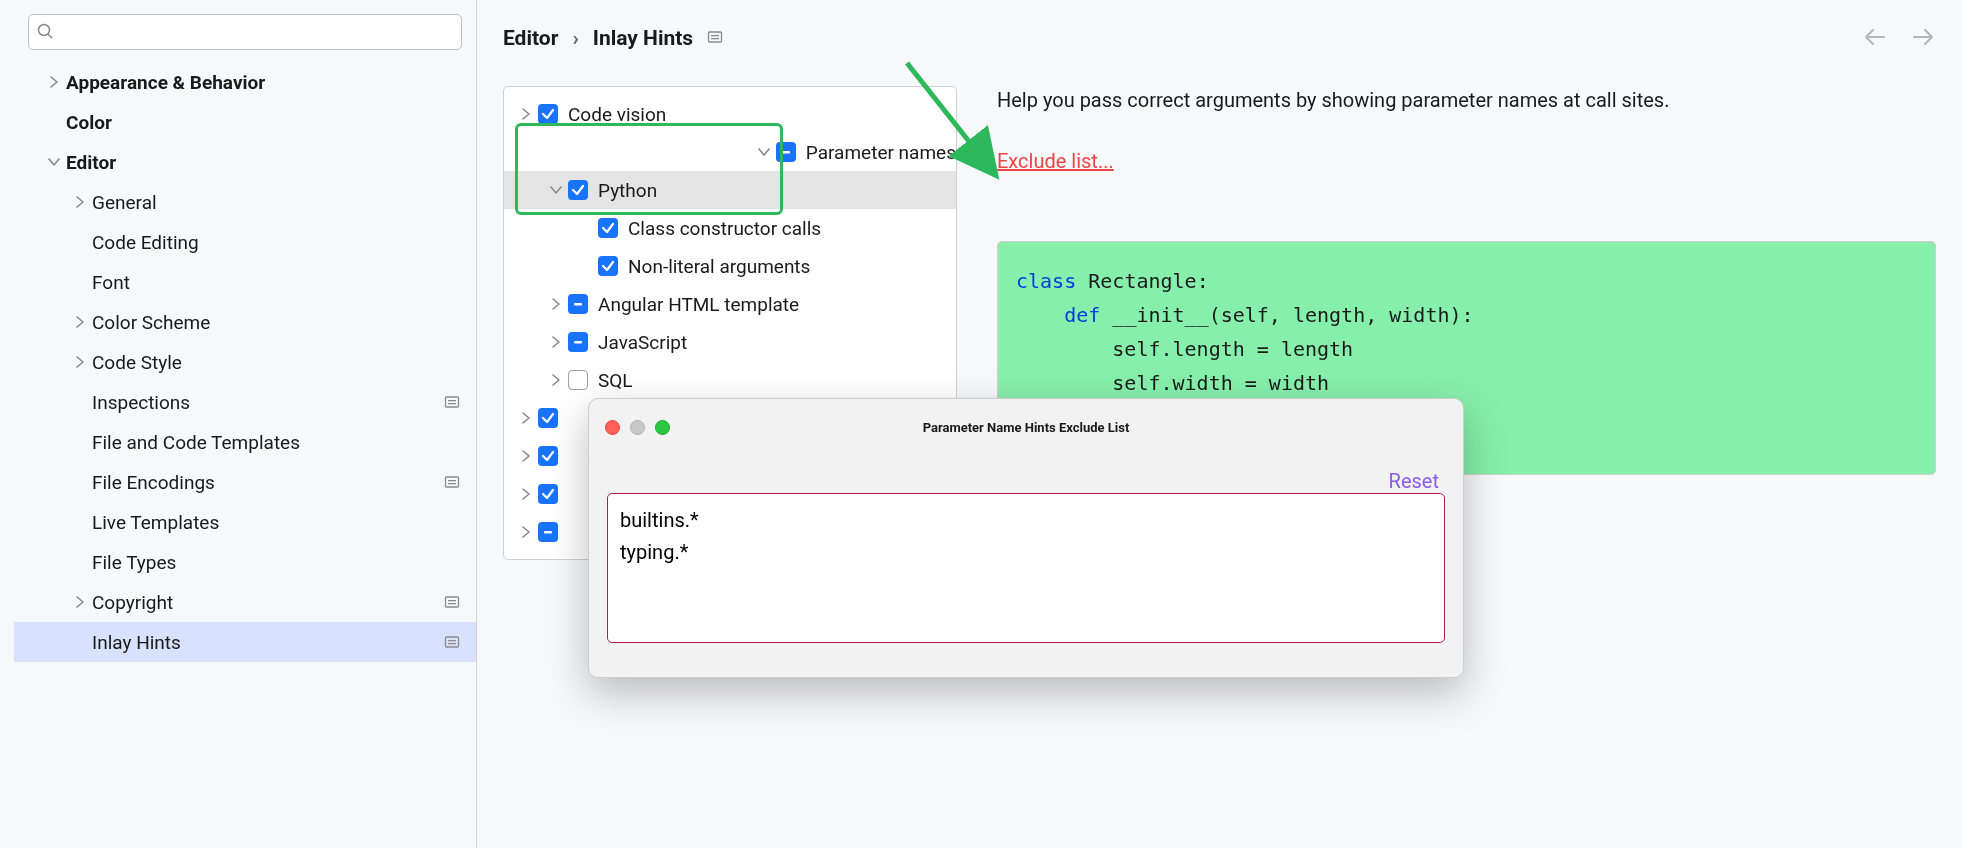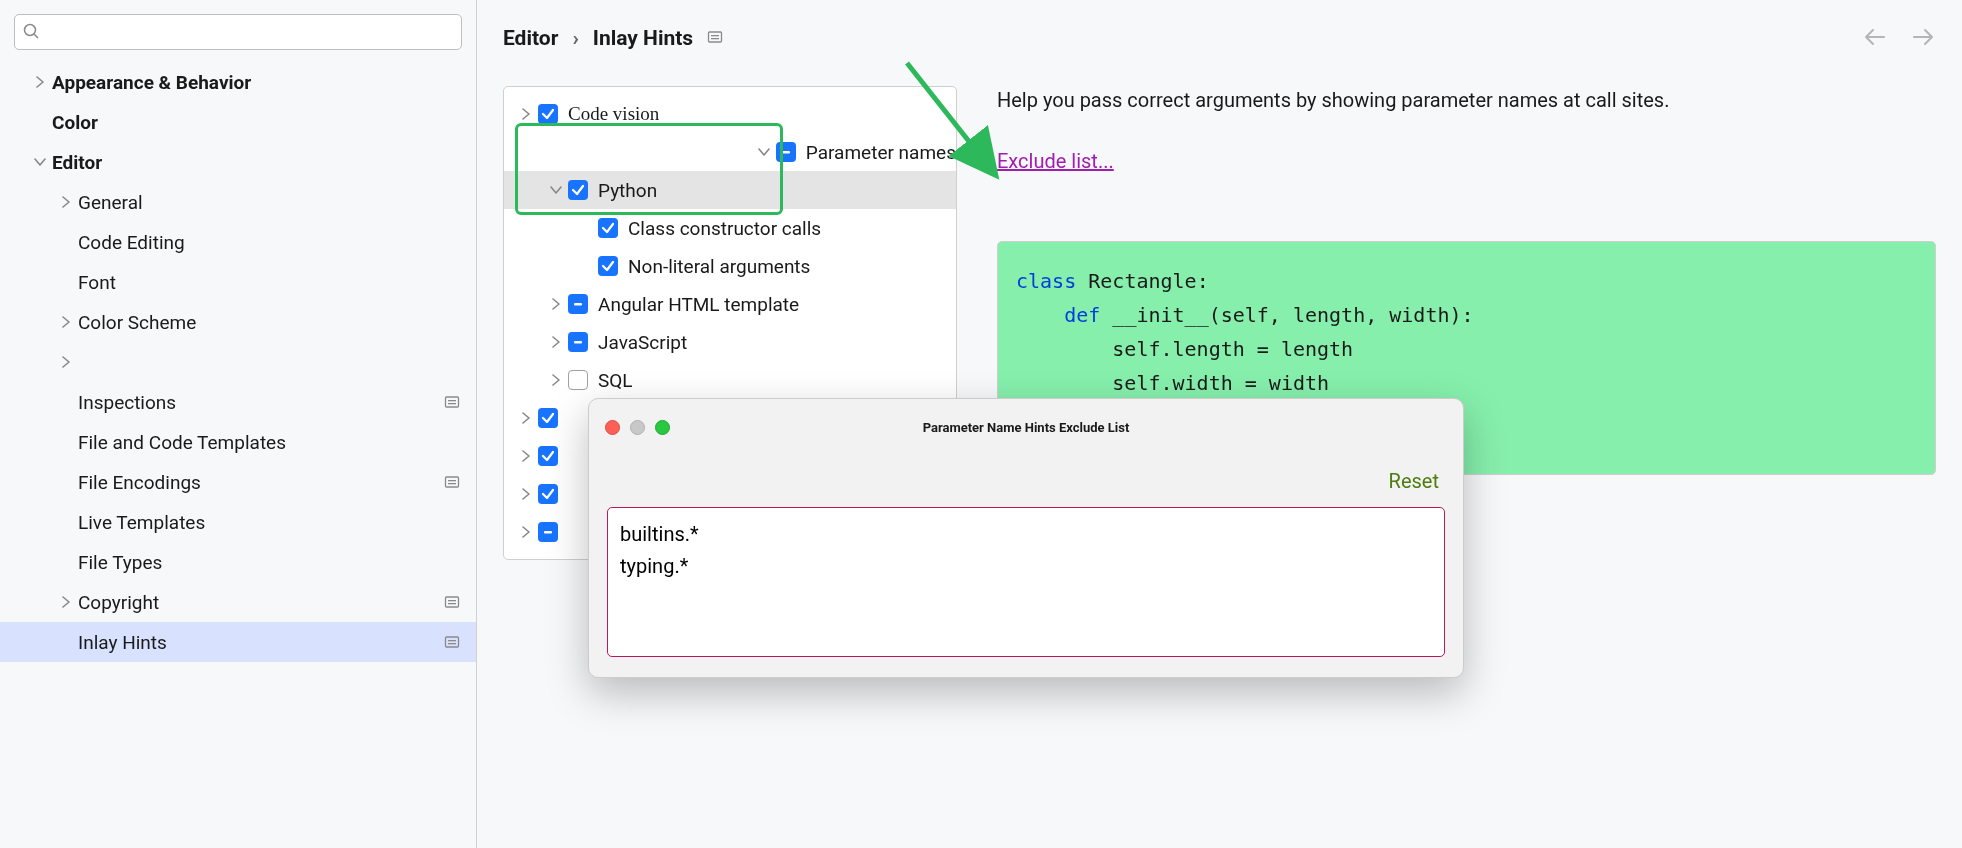--- a/index.html
+++ b/index.html
@@ -15,21 +15,21 @@
     }
     .layout {
       display: flex;
       height: 100%;
     }
     
     .sidebar {
       width: 477px;
       flex-shrink: 0;
       border-right: 1px solid #d0d0d0;
-      padding: 14px 0 0 0;
+      padding: 14px 0 0 14px;
     }
     .search-wrap {
       padding: 0 14px 12px;
     }
     .search-input {
       width: 100%;
       height: 36px;
       border: 1px solid #bfbfbf;
       border-radius: 5px;
       padding: 0 10px 0 34px;
@@ -163,21 +163,21 @@
 
     .help-panel {
       flex: 1;
       font-size: 20px;
     }
     .help-text {
       line-height: 1.45;
       margin-bottom: 34px;
     }
     .exclude-link {
-      color: #a21caf;
+      color: #ef4444;
       text-decoration: underline;
       font-size: 20px;
       margin-top: 44px;
     }
     .code-preview {
       border: 1px solid #cfcfcf;
       border-radius: 5px;
       background: #86efac;
       padding: 22px 18px;
       margin-top: 68px;
@@ -233,23 +233,22 @@
       flex: 1;
       text-align: center;
       font-weight: 700;
       font-size: 13px;
     }
     .dialog-body {
       padding: 14px 18px;
     }
     .reset-link {
       text-align: right;
-      color: #4d7c0f;
+      color: #8b5cf6;
       font-size: 20px;
-      margin-bottom: 14px;
       padding-right: 6px;
     }
     .exclude-textarea {
       width: 100%;
       height: 150px;
       border: 1px solid #be185d;
       border-radius: 5px;
       background: #fff;
       padding: 10px 12px;
       font-size: 20px;
@@ -318,20 +317,21 @@
             </svg>
           </span>
           <span class="label">Color Scheme</span>
         </li>
         <li class="nav-item nav-child">
           <span class="chev">
             <svg width="12" height="12" viewBox="0 0 12 12">
               <path d="M3 1 L9 6 L3 11" stroke="#888" stroke-width="1.6" fill="none" stroke-linecap="round" stroke-linejoin="round"></path>
             </svg>
           </span>
+          <span class="label">Code Style</span>
         </li>
         <li class="nav-item nav-child">
           <span class="spacer"></span>
           <span class="label">Inspections</span>
           <span class="overflow-icon">
             <svg width="16" height="16" viewBox="0 0 16 16">
               <rect x="1.5" y="3" width="13" height="10" rx="1" stroke="#8a8a8a" stroke-width="1.3" fill="none"></rect>
               <rect x="4" y="6" width="8" height="1.3" fill="#8a8a8a"></rect>
               <rect x="4" y="9" width="8" height="1.3" fill="#8a8a8a"></rect>
             </svg>
@@ -406,21 +406,21 @@
       <span><svg width="22" height="18" viewBox="0 0 22 18">
             <path d="M9 2 L2 9 L9 16 M2 9 H20" stroke="#b5b5b5" stroke-width="2" fill="none" stroke-linecap="round" stroke-linejoin="round"></path>
           </svg></span>
       <span><svg width="22" height="18" viewBox="0 0 22 18">
             <path d="M13 2 L20 9 L13 16 M20 9 H2" stroke="#b5b5b5" stroke-width="2" fill="none" stroke-linecap="round" stroke-linejoin="round"></path>
           </svg></span>
     </div>
 
     <div class="main-body">
       <div class="tree-panel" id="hint-tree">
-          <div class="tree-row" style="padding-left: 10px; font-family: Liberation Serif, serif;">
+          <div class="tree-row" style="padding-left: 10px;">
             <span class="chev">
               <svg width="12" height="12" viewBox="0 0 12 12">
                 <path d="M3 1 L9 6 L3 11" stroke="#888" stroke-width="1.6" fill="none" stroke-linecap="round" stroke-linejoin="round"></path>
               </svg>
             </span>
             <span class="cb checked">
               <svg width="14" height="14" viewBox="0 0 14 14">
                 <path d="M2 7 L6 11 L12 3" stroke="#fff" stroke-width="2.2" fill="none" stroke-linecap="round" stroke-linejoin="round"></path>
               </svg>
             </span>

